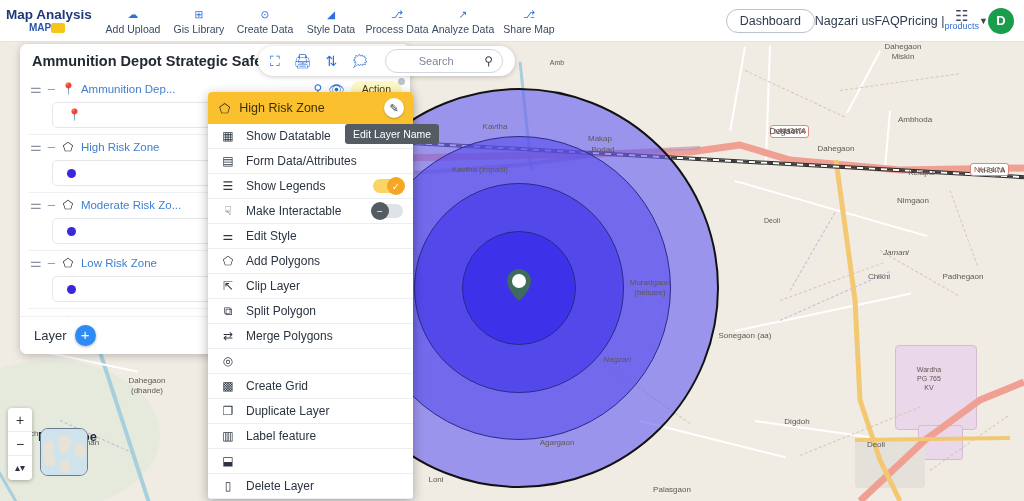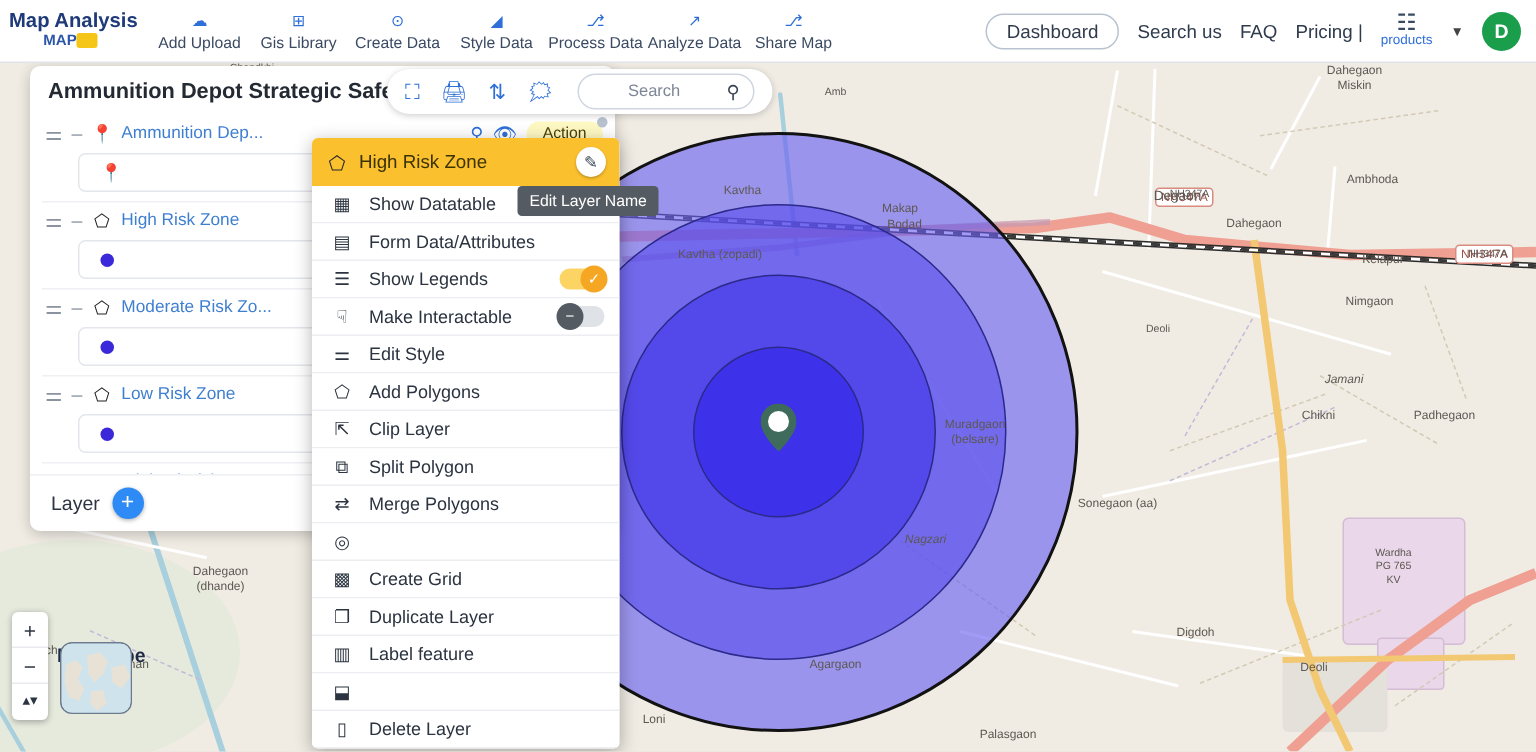--- a/index.html
+++ b/index.html
@@ -74,21 +74,21 @@
   .brand .b1 { font-size: 13.5px; font-weight: bold; color: #1e3a78; line-height: 14px; }
   .brand .b2 { font-size: 10px; font-weight: bold; color: #2b56a8; line-height: 12px; text-align: center; padding-right:12px;}
   .brand .b2 em { background: #f5c518; color: #f5c518; font-style: normal; border-radius: 2px; font-size:9px;}
   .navitem {
     width: 66px; text-align: center; cursor: pointer;
     color: #3b4a63; font-size: 10.5px;
   }
   .navitem .ic { display: block; height: 17px; line-height: 17px; color: #2e6fd8; }
   .navitem .lb { display: block; line-height: 13px; white-space: nowrap; }
   .hdr-right {
-    margin-left: auto; display: flex; align-items: center; gap: 12px; padding-right: 10px;
+    margin-left: auto; display: flex; align-items: center; gap: 0; padding-right: 10px;
     font-size: 12.5px; color: #2f3b4d;
   }
   .dash-btn {
     border: 1px solid #b9c2cf; border-radius: 14px; padding: 4px 13px;
     font-size: 12.5px; color: #2f3b4d; cursor: pointer; background:#fff;
   }
   .hdr-link { cursor: pointer; }
   .prod {
     text-align: center; cursor: pointer; line-height: 11px;
   }
@@ -372,21 +372,21 @@
           <span class="ic">↗</span>
           <span class="lb">Analyze Data</span>
         </div>
         <div class="navitem">
           <span class="ic">⎇</span>
           <span class="lb">Share Map</span>
         </div>
       </div>
     <div class="hdr-right">
       <div class="dash-btn">Dashboard</div>
-      <div class="hdr-link">Search us</div>
+      <div class="hdr-link">Nagzari us</div>
       <div class="hdr-link">FAQ</div>
       <div class="hdr-link">Pricing |</div>
       <div class="prod">
         <span class="pic">☷</span>
         <span class="plb">products</span>
       </div>
       <div class="caret">▼</div>
       <div class="avatar">D</div>
     </div>
   </div>

